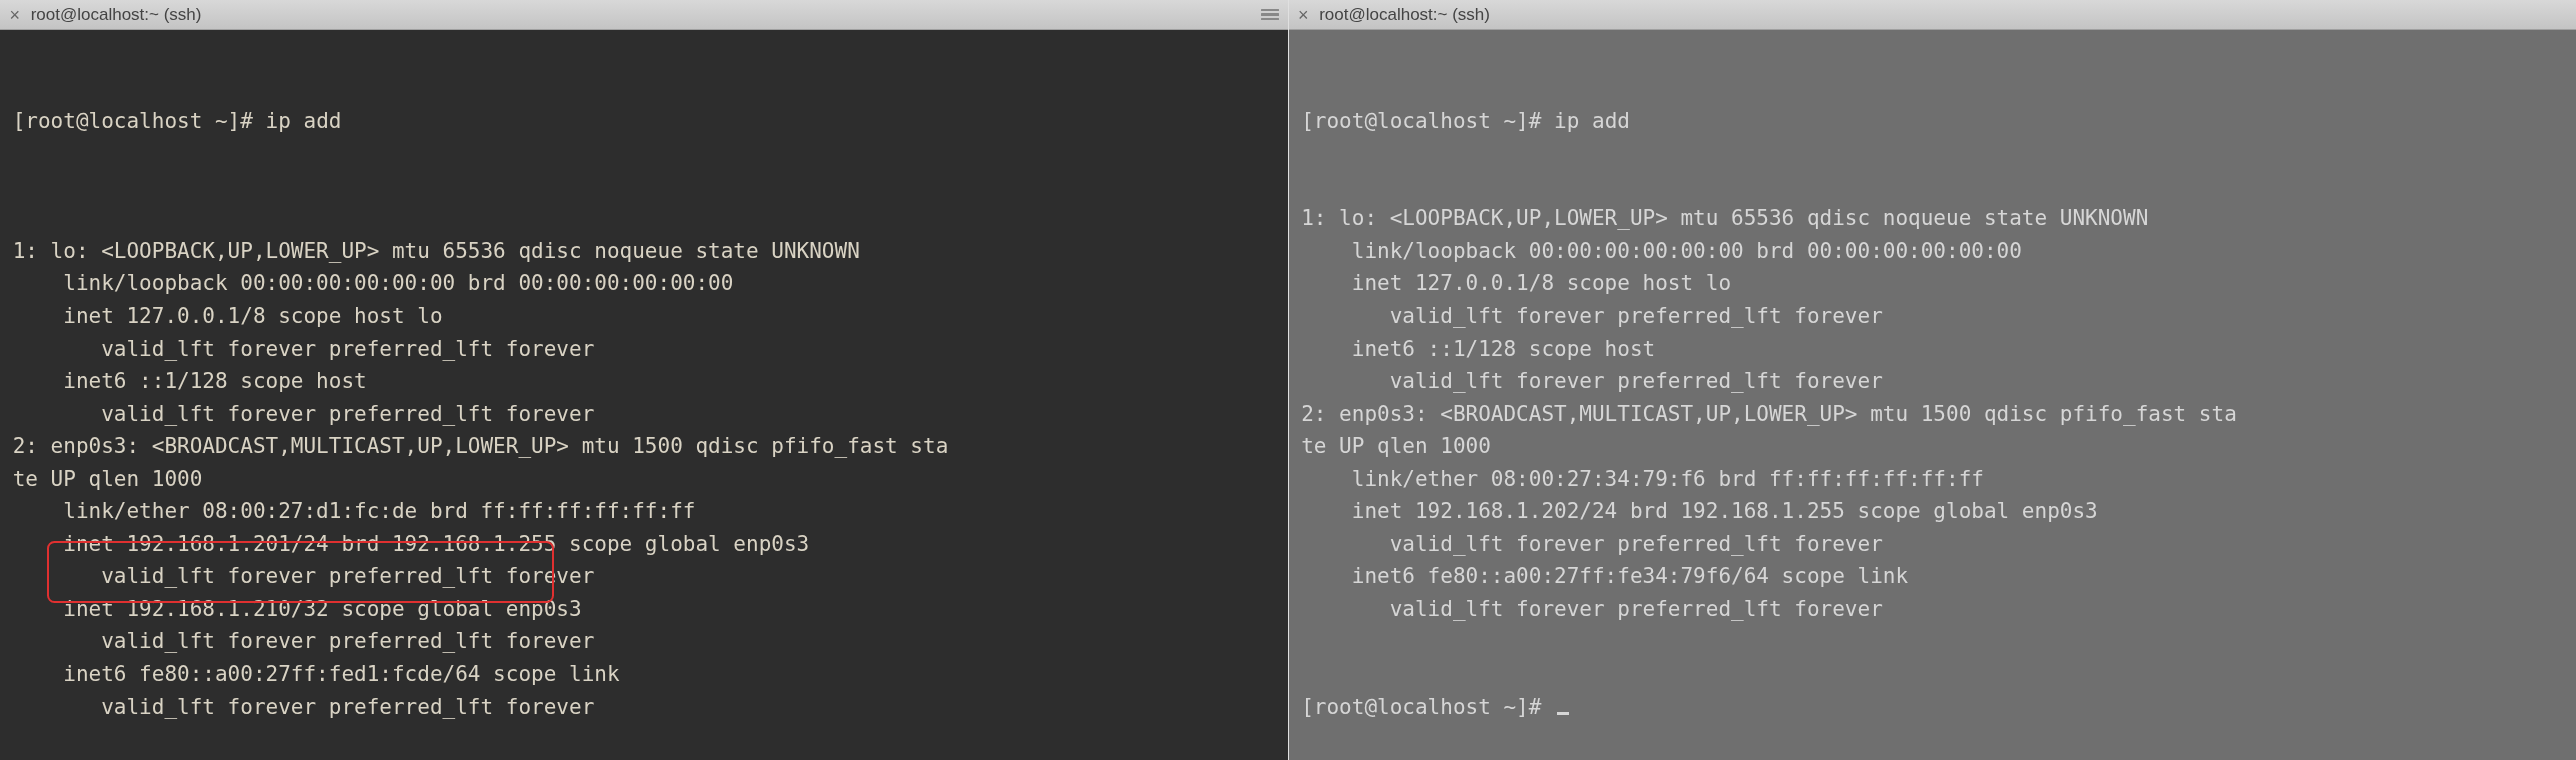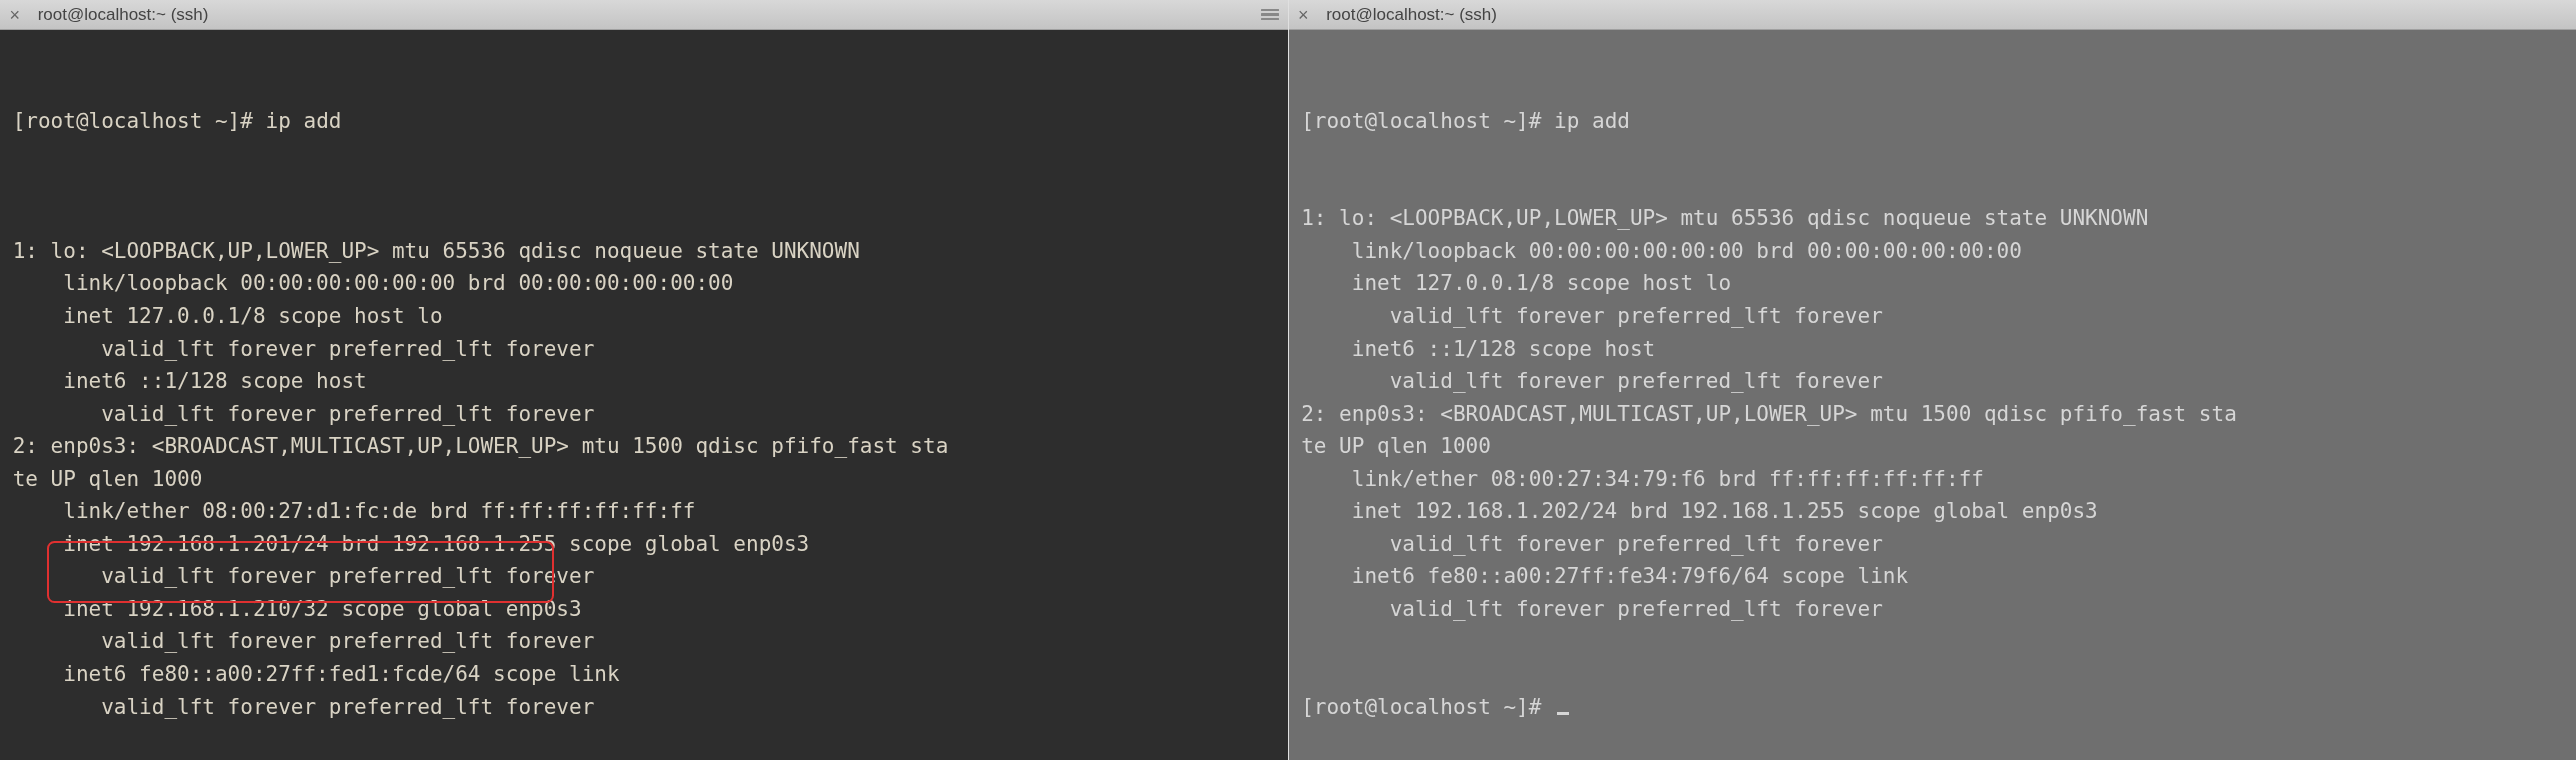--- a/index.html
+++ b/index.html
@@ -31,21 +31,21 @@
     color: #444;
     gap: 7.4px;
   }
   .titlebar .close-x {
     font-size: 18px;
     color: #666;
     line-height: 1;
     padding: 0 3.2px;
     user-select: none;
   }
-  .titlebar .title-text { flex: 1; margin-left: 7px; }
+  .titlebar .title-text { flex: 1; }
   .titlebar .menu-icon {
     display: flex;
     flex-direction: column;
     gap: 2.7px;
     padding: 2.1px;
   }
   .titlebar .menu-icon span {
     display: block;
     width: 18px;
     height: 2.1px;

